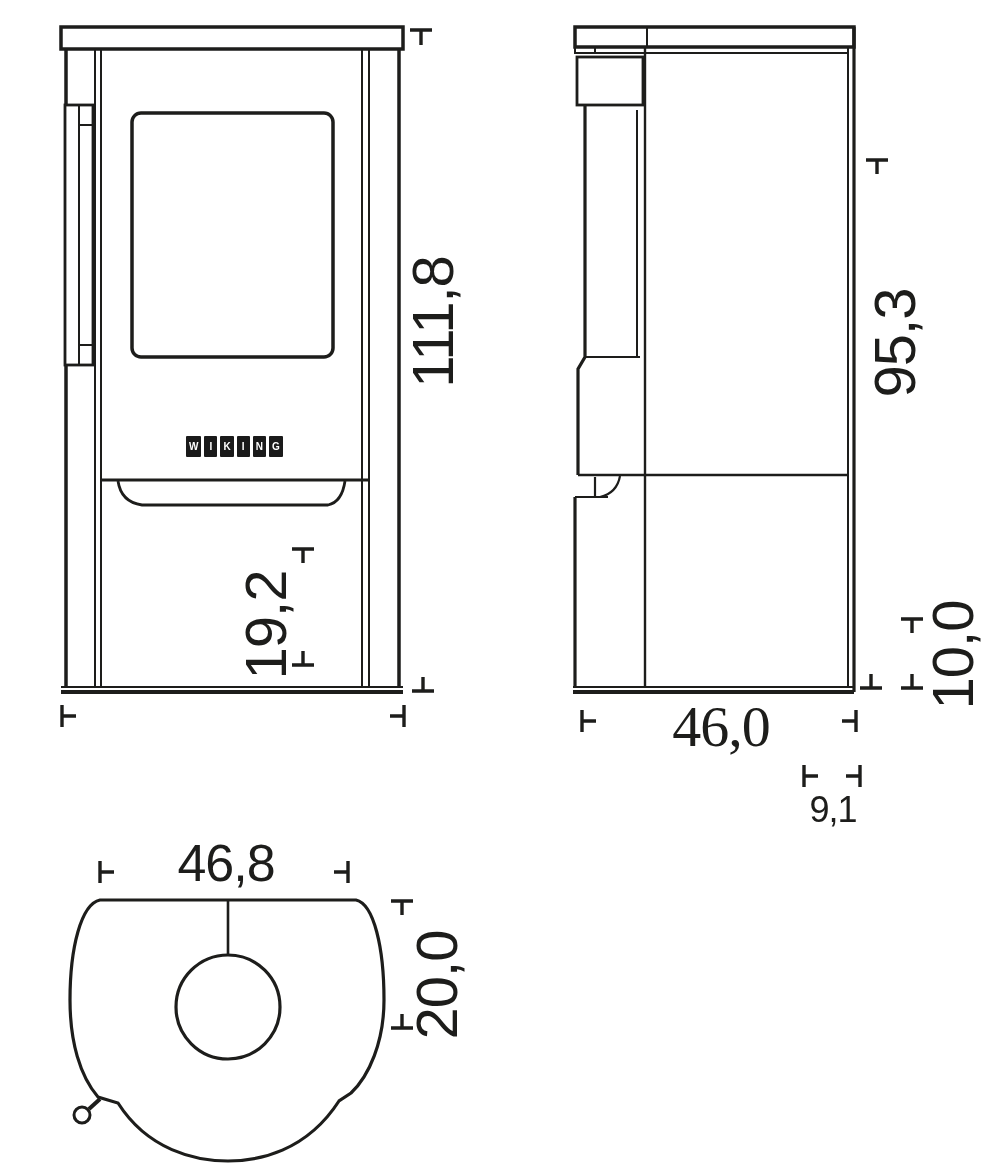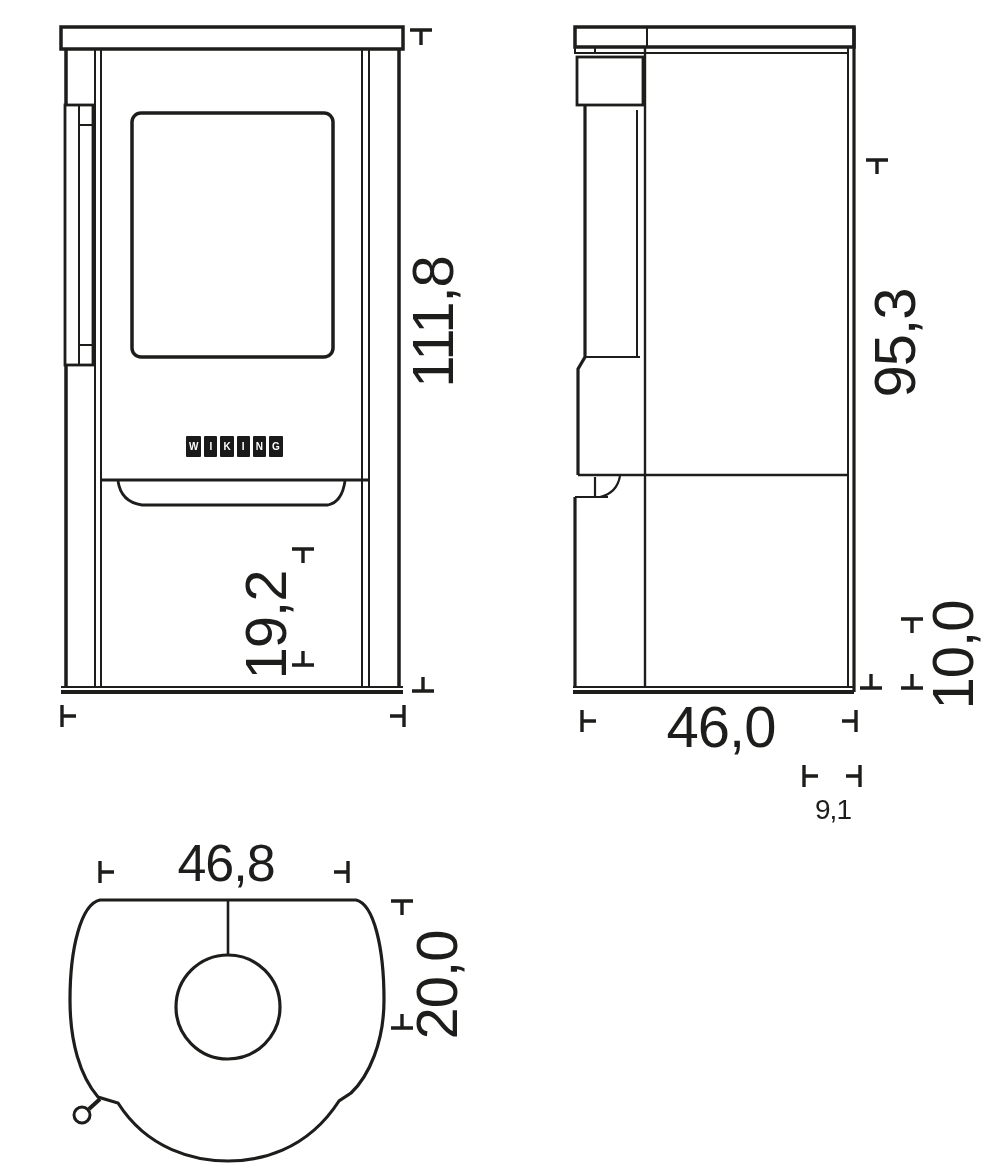--- a/index.html
+++ b/index.html
@@ -16,21 +16,21 @@
     position:absolute;
     color:#1d1d1b;
     font-size:58px;
     letter-spacing:-1px;
     white-space:nowrap;
     transform:translate(-50%,-50%);
     line-height:1;
   }
   .dim.rot{transform:translate(-50%,-50%) rotate(-90deg);}
   .dim.mid{font-size:52px;}
-  .dim.small{font-size:28px;}
+  .dim.small{font-size:36px;}
   .logo{
     position:absolute;left:186px;top:436px;height:21px;
     display:flex;gap:3px;align-items:stretch;
   }
   .logo span{
     display:block;background:#1a1a1a;color:#ffffff;
     font-size:10px;font-weight:700;line-height:15px;
     padding:3px 3px 2px 3px;min-width:7px;text-align:center;
     border-radius:1px;
   }
@@ -96,21 +96,21 @@
     </g>
   </svg>
 
   <div class="dim rot" style="left:433px;top:322px;">111,8</div>
 
 
   <div class="dim rot" style="left:266px;top:625px;">19,2</div>
 
   <div class="dim rot" style="left:895px;top:343px;">95,3</div>
 
-  <div class="dim" style="left:721px;top:727px;">46,0</div>
+  <div class="dim" style="left:721px;top:727px;font-family:Liberation Serif, serif;">46,0</div>
 
   <div class="dim rot" style="left:953px;top:655px;">10,0</div>
 
   <div class="dim small" style="left:833px;top:810px;">9,1</div>
 
   <div class="dim mid" style="left:226px;top:863px;text-align:right;">46,8</div>
 
   <div class="dim rot" style="left:437px;top:985px;">20,0</div>
 
   <div class="logo">

